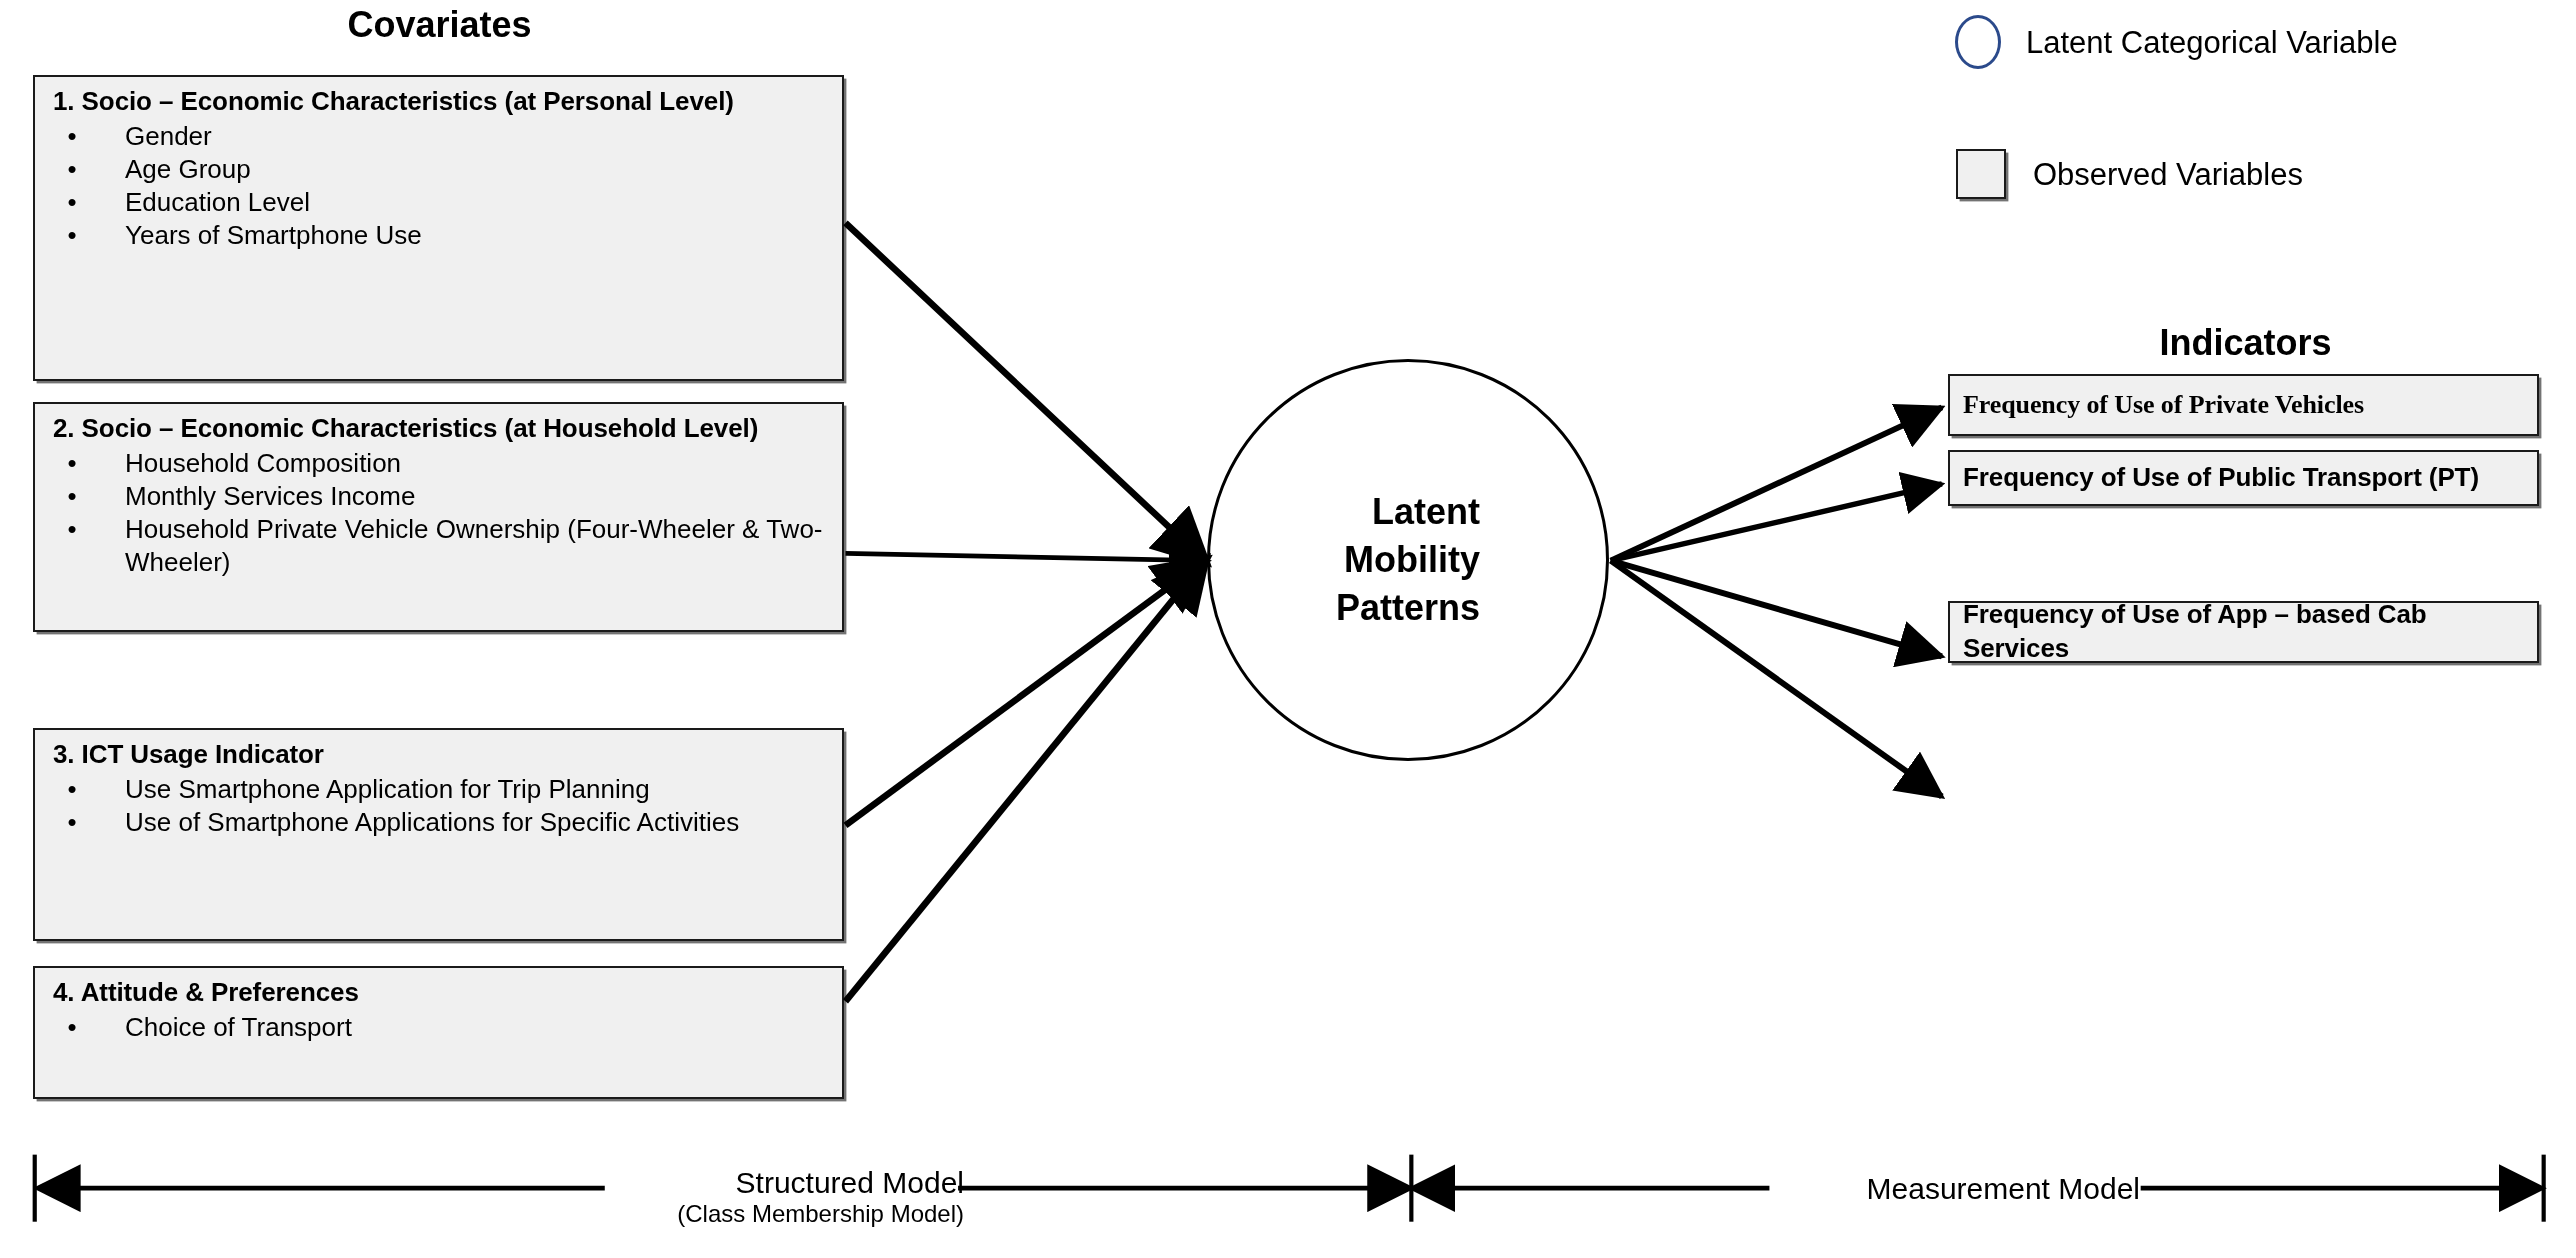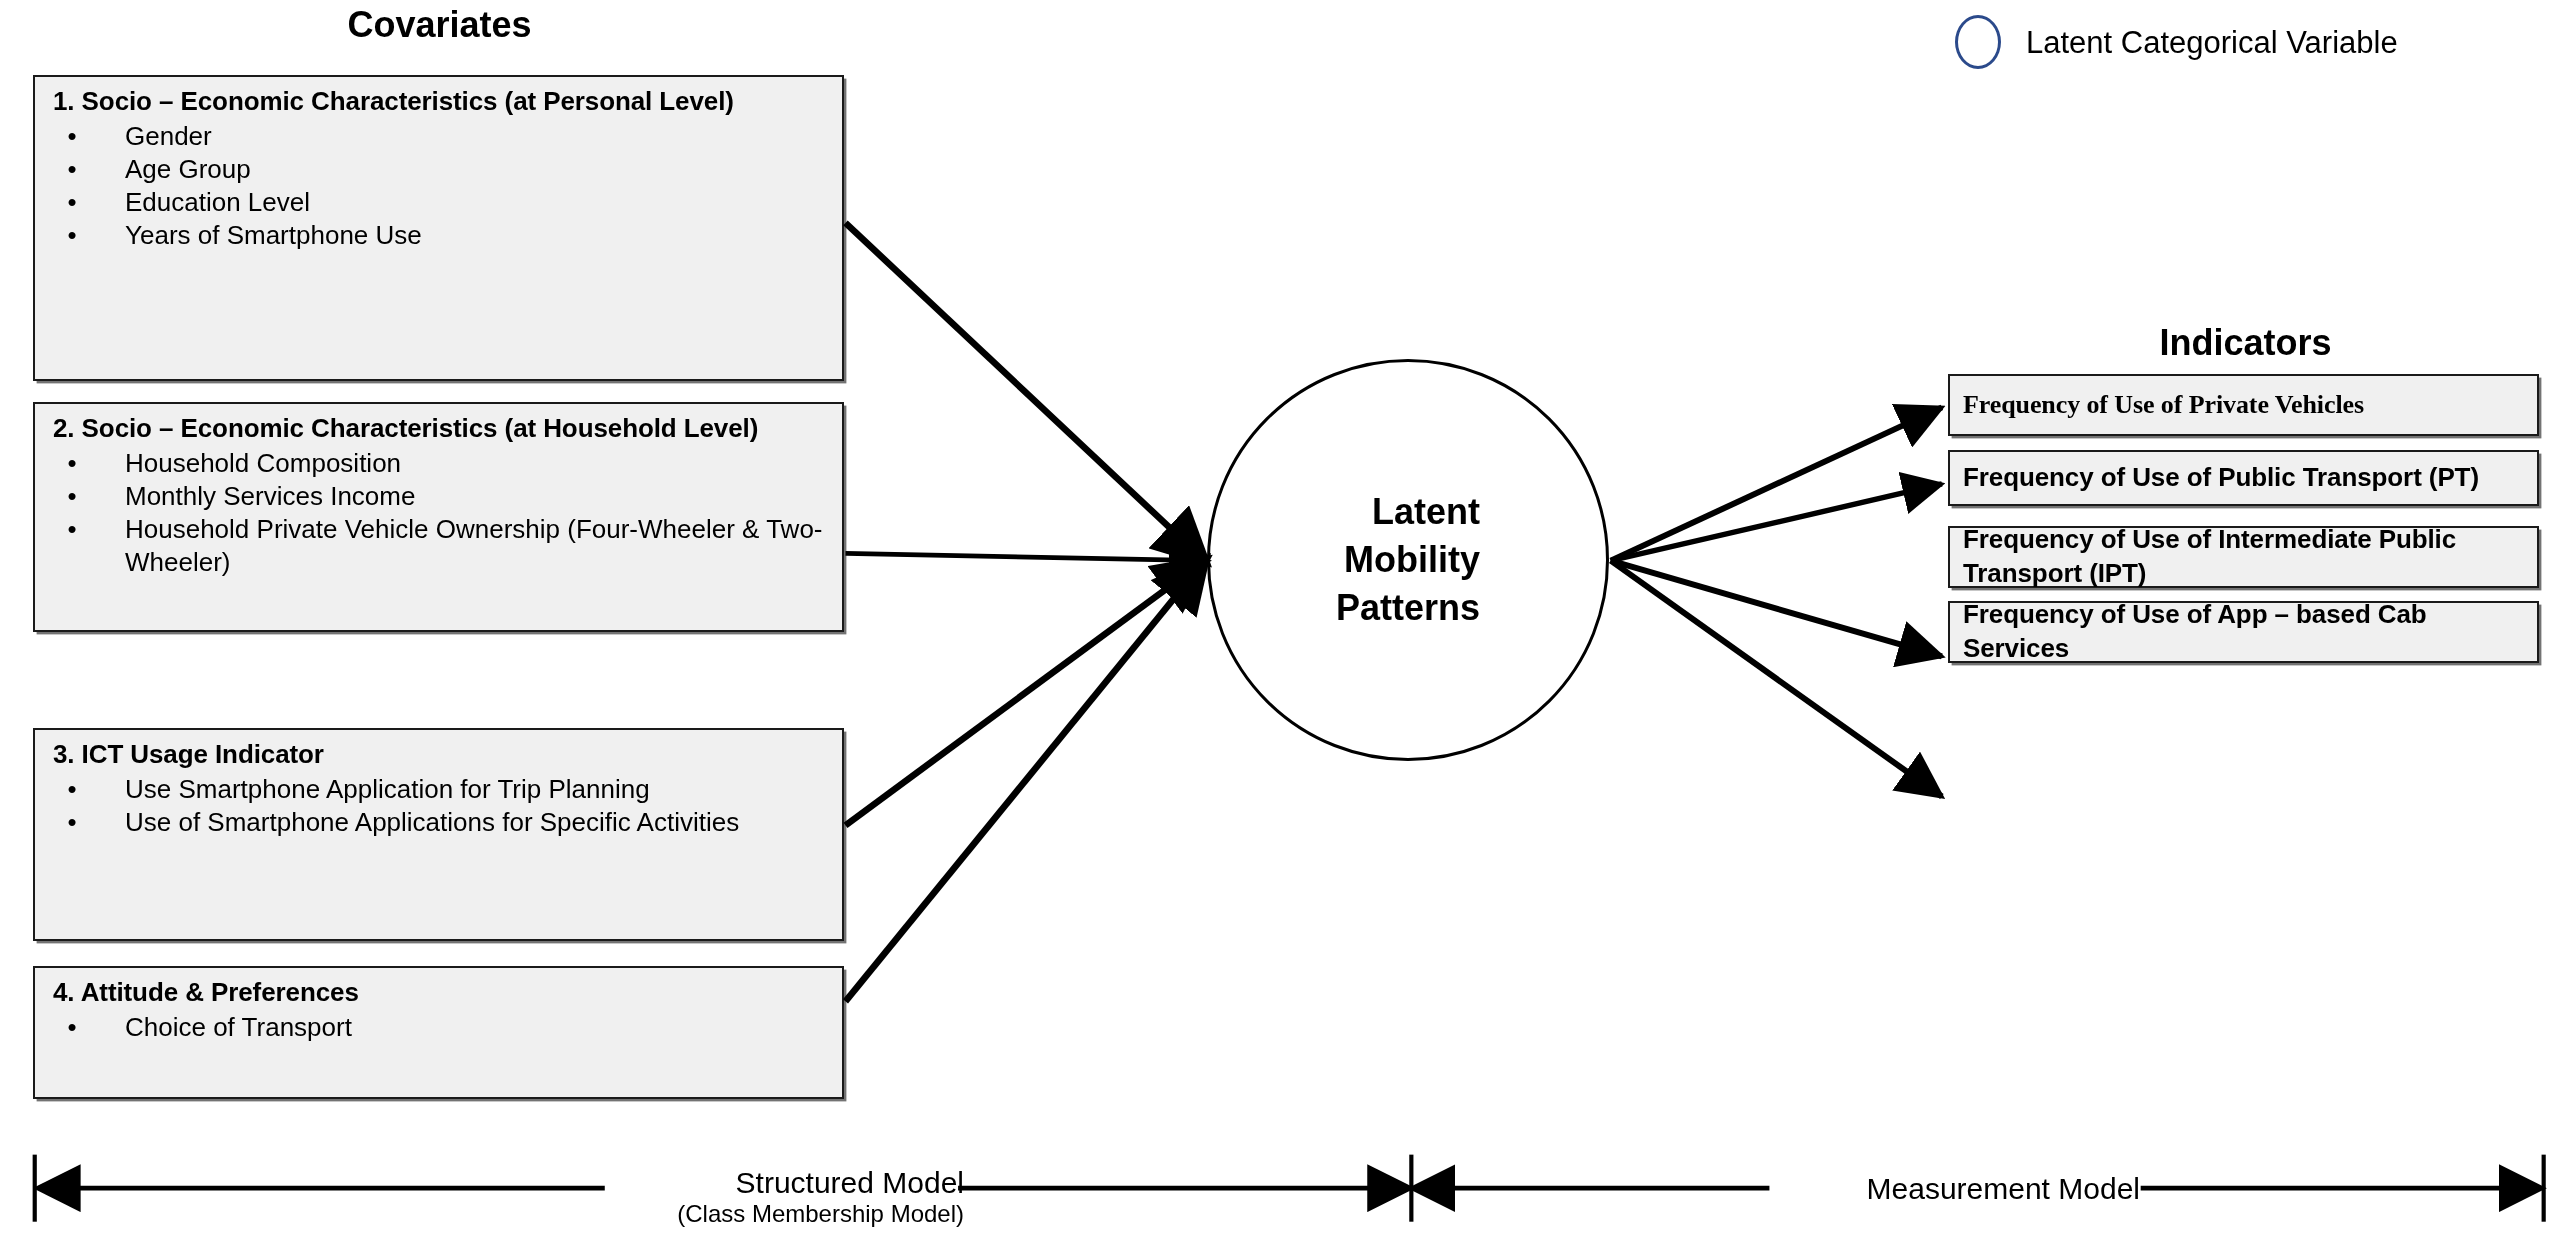--- a/index.html
+++ b/index.html
@@ -132,20 +132,24 @@
 
   <div class="abs section-title" style="left:260px;top:4.8px;width:359px;">Covariates</div>
 
   <div class="abs section-title" style="left:2066px;top:323px;width:359px;">Indicators</div>
 
   <div class="abs" style="left:1955px;top:15px;display:flex;align-items:center;gap:25px;">
     <div class="legend-circle"></div>
     <div class="legend-label">Latent Categorical Variable</div>
   </div>
 
+  <div class="abs" style="left:1956px;top:149px;display:flex;align-items:center;gap:27px;">
+    <div class="legend-square"></div>
+    <div class="legend-label">Observed Variables</div>
+  </div>
 
   <div class="abs obox cov-box" style="left:33px;top:75px;width:811px;height:306px;">
     <div class="cov-head">1. Socio – Economic Characteristics (at Personal Level)</div>
     <ul class="cov-list">
       <li><span class="bullet">•</span><span>Gender</span></li>
       <li><span class="bullet">•</span><span>Age Group</span></li>
       <li><span class="bullet">•</span><span>Education Level</span></li>
       <li><span class="bullet">•</span><span>Years of Smartphone Use</span></li>
     </ul>
   </div>
@@ -181,23 +185,20 @@
   </div>
 
   <div class="abs obox ind-box" style="left:1948px;top:374px;width:591px;height:62px;font-family:Liberation Serif, serif;">
     <div class="ind-text">Frequency of Use of Private Vehicles</div>
   </div>
 
   <div class="abs obox ind-box" style="left:1948px;top:450px;width:591px;height:56px;">
     <div class="ind-text">Frequency of Use of Public Transport (PT)</div>
   </div>
 
-  <div class="abs obox ind-box" style="left:1948px;top:526px;width:591px;height:62px;">
-    <div class="ind-text">Frequency of Use of Intermediate Public Transport (IPT)</div>
-  </div>
 
   <div class="abs obox ind-box" style="left:1948px;top:601px;width:591px;height:62px;">
     <div class="ind-text">Frequency of Use of App – based Cab Services</div>
   </div>
 
   <svg class="overlay" viewBox="0 0 4302 2102">
     <defs>
       <marker id="arrowIn" viewBox="0 0 12 12" refX="10" refY="6" markerWidth="9" markerHeight="9" orient="auto-start-reverse">
         <path d="M 0 0 L 12 6 L 0 12 z" fill="#000"></path>
       </marker>

